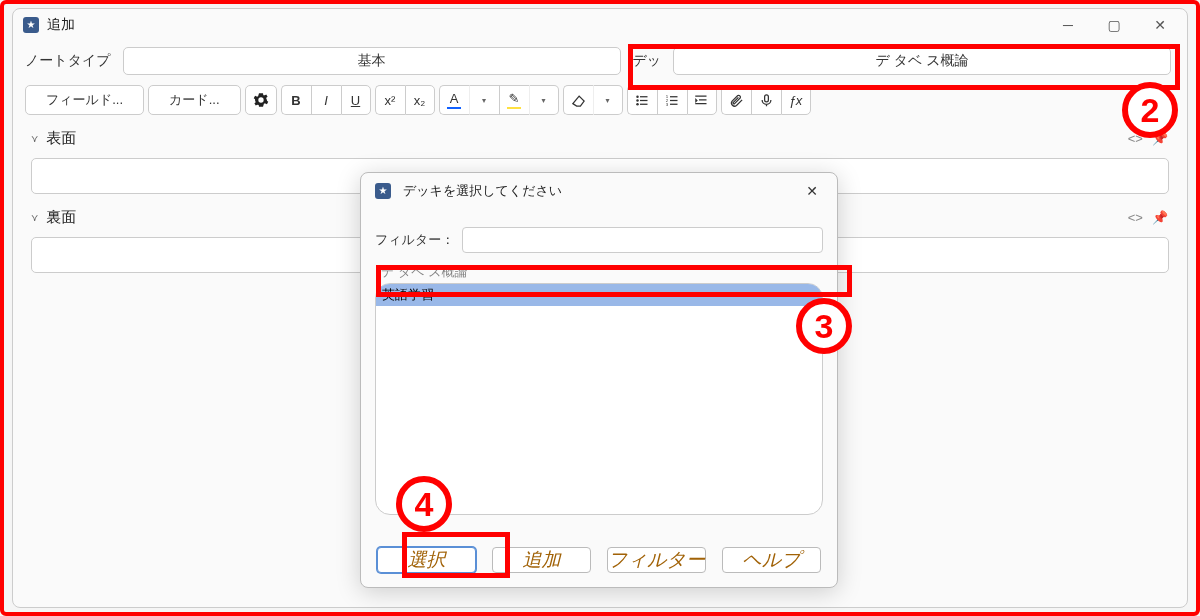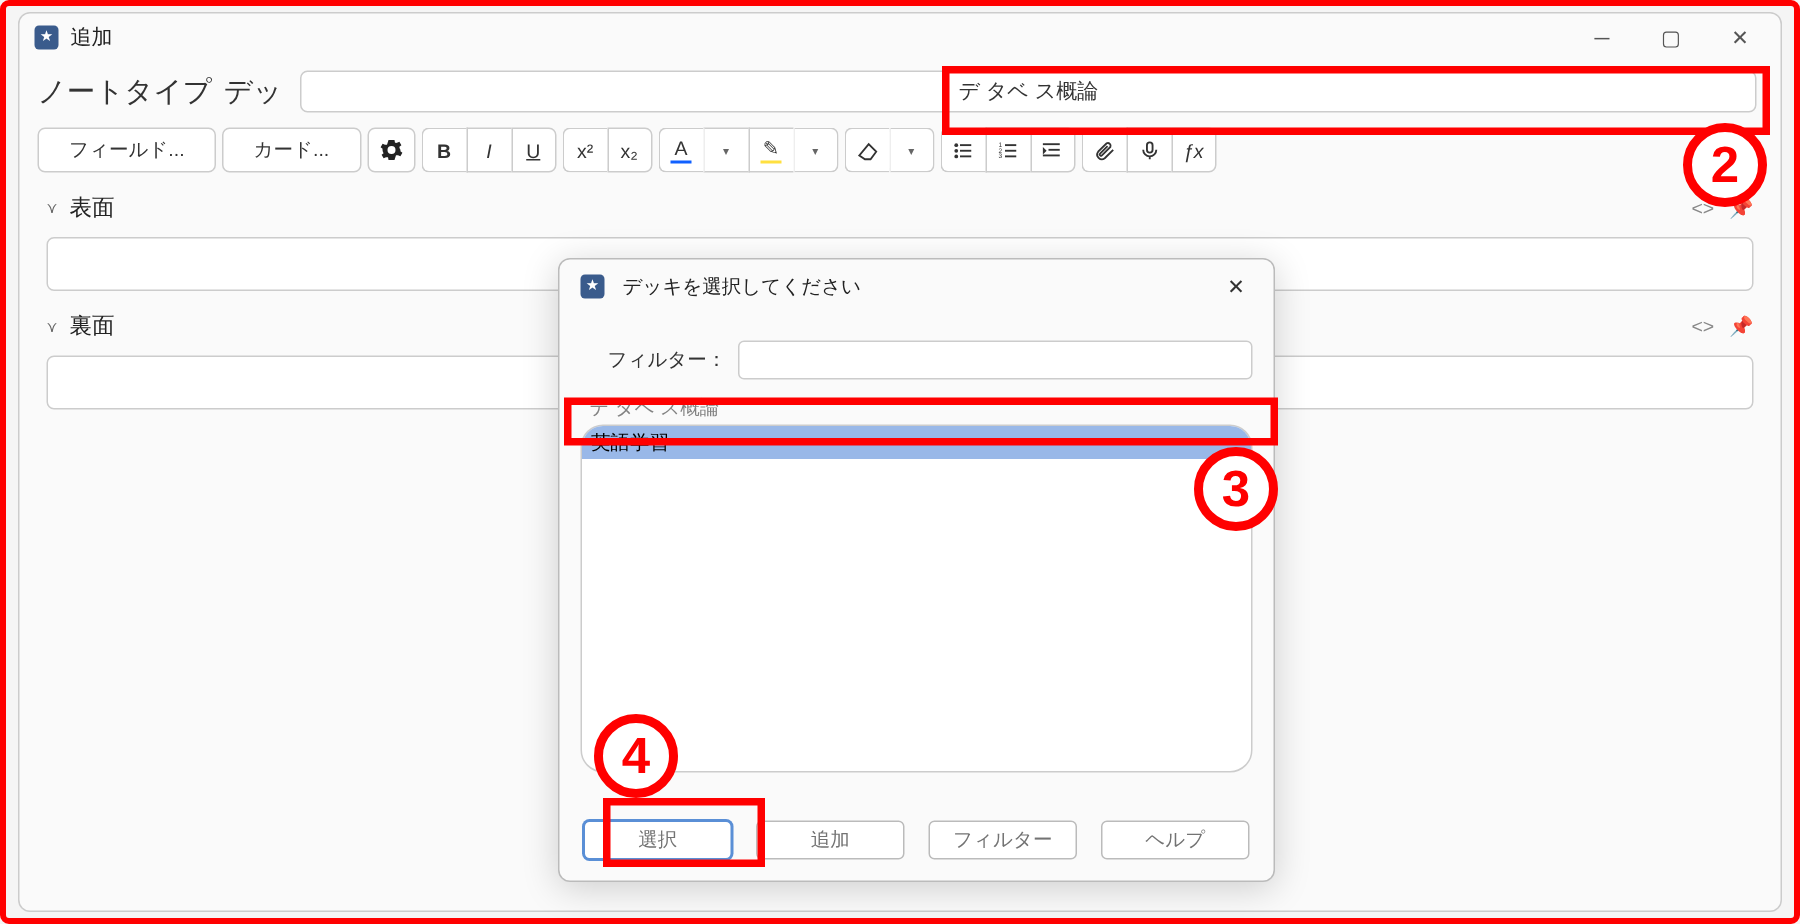--- a/index.html
+++ b/index.html
@@ -9,54 +9,54 @@
 
   .window { position: absolute; top: 8px; left: 12px; right: 12px; bottom: 8px; background: #fafafa; border: 1px solid #ccc; border-radius: 8px; display: flex; flex-direction: column; }
 
   .titlebar { display: flex; align-items: center; height: 32px; padding: 0 4px; }
   .titlebar-icon { width: 20px; height: 20px; margin: 0 6px 0 4px; display: flex; align-items: center; justify-content: center; }
   .titlebar-title { flex: 0 0 auto; font-size: 14px; color: #222; }
   .titlebar-spacer { flex: 1; }
   .win-btn { width: 46px; height: 28px; display: flex; align-items: center; justify-content: center; color: #555; font-size: 14px; }
 
   .row { display: flex; align-items: center; padding: 6px 12px; gap: 8px; }
-  .label { font-size: 19px; color: #333; white-space: nowrap; }
+  .label { font-size: 14px; color: #333; white-space: nowrap; }
   .selector { flex: 1; height: 28px; background: #fff; border: 1px solid #ccc; border-radius: 5px; display: flex; align-items: center; justify-content: center; font-size: 14px; color: #333; margin: 0 4px; }
 
   .toolbar { display: flex; align-items: center; gap: 4px; padding: 4px 12px 8px 12px; flex-wrap: wrap; }
   .tbtn { height: 30px; min-width: 30px; padding: 0 20px; background: #fff; border: 1px solid #ccc; border-radius: 5px; display: flex; align-items: center; justify-content: center; font-size: 13px; color: #333; }
   .tbtn.icon { padding: 0; width: 32px; }
   .tbtn.tight { padding: 0; width: 30px; }
   .tgroup { display: flex; gap: 0; }
   .tgroup .tbtn { border-radius: 0; border-right: none; }
   .tgroup .tbtn:first-child { border-radius: 5px 0 0 5px; }
   .tgroup .tbtn:last-child { border-radius: 0 5px 5px 0; border-right: 1px solid #ccc; }
   .dd { width: 14px; font-size: 8px; color: #666; display:flex; align-items:center; justify-content:center; border-left: 1px solid #eee;}
   .color-bar { height: 2px; width: 14px; margin-top: 1px; }
 
   .field-block { padding: 2px 18px 8px 18px; }
   .field-header { display: flex; align-items: center; gap: 8px; font-size: 15px; color: #222; padding: 4px 0; }
   .collapse { font-size: 10px; color: #666; }
   .field-icons { margin-left: auto; display: flex; gap: 10px; color: #888; font-size: 13px; }
   .field-input { width: 100%; height: 36px; margin-top: 6px; background: #fff; border: 1px solid #ccc; border-radius: 5px; }
 
   
-  .dialog { position: absolute; top: 172px; left: 372px; width: 478px; height: 416px; background: #fafafa; border: 1px solid #bbb; border-radius: 8px; box-shadow: 0 4px 24px rgba(0,0,0,0.18); display: flex; flex-direction: column; }
+  .dialog { position: absolute; top: 172px; left: 360px; width: 478px; height: 416px; background: #fafafa; border: 1px solid #bbb; border-radius: 8px; box-shadow: 0 4px 24px rgba(0,0,0,0.18); display: flex; flex-direction: column; }
   .dlg-title { display: flex; align-items: center; padding: 6px 8px; }
   .dlg-title-text { font-size: 13px; color: #222; margin-left: 4px; }
   .dlg-close { margin-left: auto; width: 34px; height: 24px; display: flex; align-items: center; justify-content: center; font-size: 14px; color: #333; }
   .dlg-filter { display: flex; align-items: center; gap: 8px; padding: 18px 14px 8px 14px; }
-  .dlg-filter-label { font-size: 13px; color: #333; margin-left: 18px; }
+  .dlg-filter-label { font-size: 13px; color: #333; }
   .dlg-filter-input { flex: 1; height: 26px; background: #fff; border: 1px solid #ccc; border-radius: 4px; }
   .dlg-listwrap { margin: 0 14px; }
   .dlg-item { padding: 2px 6px; font-size: 13px; color: #333; }
   .dlg-list { background: #fff; border: 1px solid #ccc; border-radius: 15px; height: 232px; overflow: hidden; }
   .dlg-item.selected { background: #99b8e8; color: #000; }
   .dlg-buttons { display: flex; gap: 16px; padding: 10px 16px 14px 16px; margin-top: auto; justify-content: center; }
-  .dlg-btn { flex: 1; height: 26px; background: #fff; border: 1px solid #bbb; border-radius: 4px; display: flex; align-items: center; justify-content: center; font-size: 13px; color: #737373; max-width: 100px; }
+  .dlg-btn { flex: 1; height: 26px; background: #fff; border: 1px solid #bbb; border-radius: 4px; display: flex; align-items: center; justify-content: center; font-size: 19px; color: #a16207; max-width: 100px; font-style: italic; }
   .dlg-btn.default { border: 1px solid #5a8fd6; box-shadow: 0 0 0 1px #5a8fd6; }
 
   
   .hl { position: absolute; border: 5px solid #ff0000; pointer-events: none; }
   .hl-2 { top: 44px; left: 628px; width: 552px; height: 46px; }
   .hl-3 { top: 265px; left: 376px; width: 476px; height: 32px; }
   .hl-4 { top: 532px; left: 402px; width: 108px; height: 46px; }
 
   .badge { position: absolute; width: 56px; height: 56px; border: 6px solid #ff0000; border-radius: 50%; background: #fff; display: flex; align-items: center; justify-content: center; font-size: 34px; font-weight: 800; color: #ff0000; font-family: Arial, sans-serif; pointer-events: none; }
   .badge-2 { top: 82px; left: 1122px; }
@@ -79,20 +79,23 @@
       </span>
     <span class="titlebar-title">追加</span>
     <span class="titlebar-spacer"></span>
     <div class="win-btn">─</div>
     <div class="win-btn">▢</div>
     <div class="win-btn">✕</div>
   </div>
 
   <div class="row">
     <span class="label">ノートタイプ</span>
+    <div class="selector">
+        <span>基本</span>
+      </div>
     <span class="label">デッ</span>
     <div class="selector">
         <span>デ   タベ  ス概論</span>
       </div>
   </div>
 
   <div class="toolbar">
     <div class="tbtn">フィールド...</div>
     <div class="tbtn">カード...</div>
     <div class="tbtn icon">

